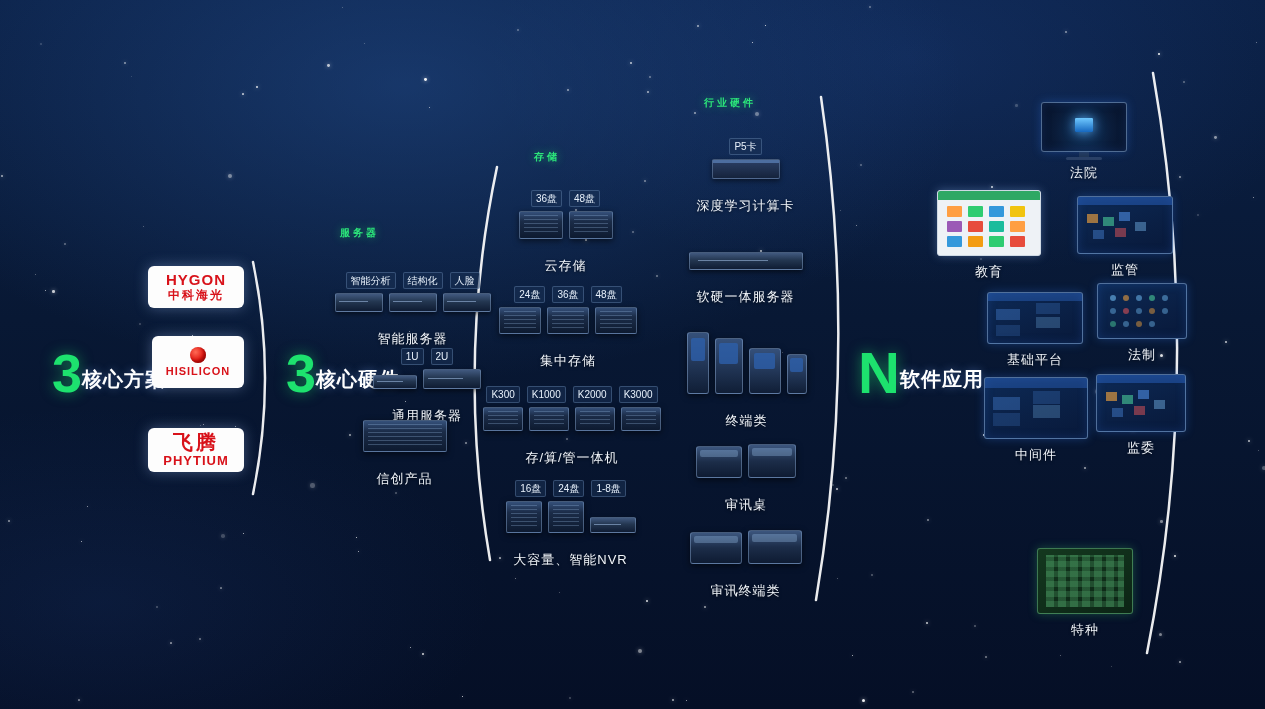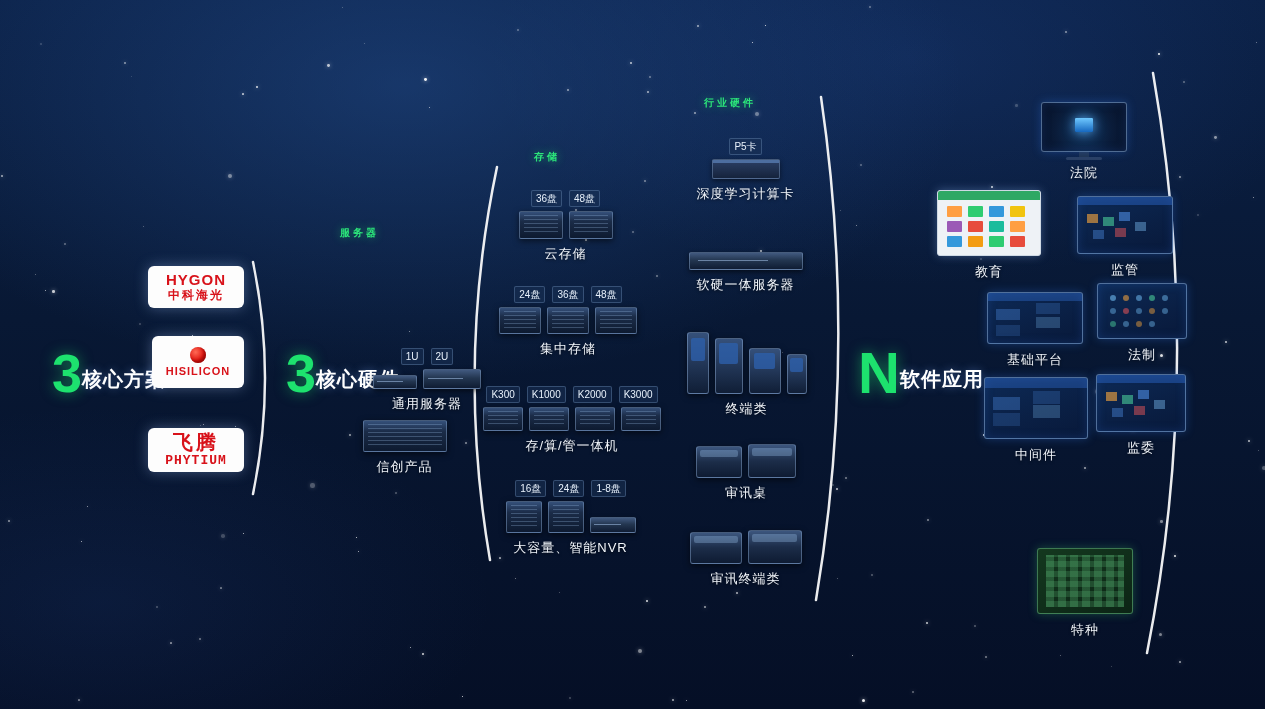--- a/index.html
+++ b/index.html
@@ -24,29 +24,29 @@
   .big-num{font-size:54px;font-weight:bold;color:var(--green);line-height:1;text-shadow:0 0 14px rgba(30,226,110,.5);}
   .big-num.n{font-size:58px;}
   .big-text{font-size:20px;font-weight:bold;color:#fff;letter-spacing:1px;margin-top:12px;text-shadow:0 0 8px rgba(120,170,255,.4);}
 
   .logo-card{position:absolute;z-index:2;background:#fdfdfd;border-radius:6px;display:flex;flex-direction:column;align-items:center;justify-content:center;box-shadow:0 0 14px rgba(170,200,255,.35);}
   .logo-line1{font-weight:bold;color:var(--red);line-height:1.1;letter-spacing:1px;}
   .logo-line2{font-weight:bold;color:var(--red);line-height:1.2;}
   .hygon-t{font-size:15px;}  .hygon-s{font-size:12px;letter-spacing:2px;}
   .hisi-mark{width:16px;height:16px;border-radius:50%;background:radial-gradient(circle at 35% 32%,#ff6a55 0%,#e01812 55%,#b00d10 100%);margin-bottom:2px;box-shadow:inset -2px -2px 3px rgba(120,0,0,.6);}
   .hisi-t{font-size:11px;letter-spacing:1px;}
-  .phy-t{font-size:20px;letter-spacing:3px;}  .phy-s{font-size:13px;letter-spacing:1px;font-family:Liberation Mono, monospace;}
+  .phy-t{font-size:20px;letter-spacing:3px;}  .phy-s{font-size:13px;letter-spacing:1px;}
 
   .grp-title{position:absolute;z-index:2;color:#2ce57a;font-size:10px;font-weight:bold;letter-spacing:3px;text-shadow:0 0 10px rgba(30,226,110,.45);}
 
   .hw-row{position:absolute;z-index:2;display:flex;flex-direction:column;align-items:center;justify-content:center;}
   .tags{display:flex;gap:7px;justify-content:center;margin-bottom:4px;}
   .tag{font-size:10px;color:#e8f1fb;background:rgba(25,50,85,.55);border:1px solid rgba(140,175,220,.3);border-radius:2px;padding:1px 4px;line-height:1.3;white-space:nowrap;}
   .devs{display:flex;align-items:flex-end;gap:6px;justify-content:center;}
-  .cap{color:#f2f6fb;font-size:13px;margin-top:6px;text-align:center;white-space:nowrap;letter-spacing:1px;text-shadow:0 1px 3px rgba(0,0,0,.6);}
+  .cap{color:#f2f6fb;font-size:13px;margin-top:18px;text-align:center;white-space:nowrap;letter-spacing:1px;text-shadow:0 1px 3px rgba(0,0,0,.6);}
 
   .dev{position:relative;flex:none;border-radius:2px;}
   .dev-server{background:linear-gradient(180deg,#41597f 0%,#233650 45%,#0f1c33 100%);border:1px solid rgba(125,155,195,.5);box-shadow:0 2px 5px rgba(0,0,0,.55);}
   .dev-server::after{content:"";position:absolute;left:8%;right:30%;top:42%;height:1px;background:rgba(165,195,235,.55);}
   .dev-storage{background:linear-gradient(180deg,#35507a 0%,#1b2c48 35%,#0d1a30 100%);border:1px solid rgba(125,155,195,.5);box-shadow:0 2px 6px rgba(0,0,0,.55);}
   .dev-storage::after{content:"";position:absolute;inset:3px 4px;background:repeating-linear-gradient(180deg,rgba(150,185,225,.3) 0 1px,transparent 1px 4px);}
   .dev-card{background:linear-gradient(180deg,#2c4066 0%,#15233c 100%);border:1px solid rgba(125,155,195,.45);box-shadow:0 2px 5px rgba(0,0,0,.5);}
   .dev-card::before{content:"";position:absolute;left:0;right:0;top:0;height:3px;background:#4d6ea0;}
   .dev-kiosk{border-radius:3px;background:linear-gradient(180deg,#35507a,#101e36);border:1px solid rgba(135,165,205,.5);box-shadow:0 2px 6px rgba(0,0,0,.55);}
   .dev-kiosk::after{content:"";position:absolute;left:15%;right:15%;top:8%;height:38%;background:rgba(45,95,170,.8);border-radius:2px;}
@@ -229,20 +229,33 @@
     <div class="logo-line2 phy-s">PHYTIUM</div>
   </div>
 
   <div class="big-label" style="left:286px;top:346px;">
     <span class="big-num">3</span>
     <span class="big-text">核心硬件</span>
   </div>
 
   <div class="grp-title" style="left:340px;top:226px;">服务器</div>
 
+  <div class="hw-row" style="left:330px;top:272px;width:165px;">
+    <div class="tags">
+      <span class="tag">智能分析</span>
+      <span class="tag">结构化</span>
+      <span class="tag">人脸</span>
+    </div>
+    <div class="devs">
+      <div class="dev dev-server" style="width:46px;height:17px;"></div>
+      <div class="dev dev-server" style="width:46px;height:17px;"></div>
+      <div class="dev dev-server" style="width:46px;height:17px;"></div>
+    </div>
+    <div class="cap">智能服务器</div>
+  </div>
 
   <div class="hw-row" style="left:362px;top:348px;width:130px;">
     <div class="tags">
       <span class="tag">1U</span>
       <span class="tag">2U</span>
     </div>
     <div class="devs">
       <div class="dev dev-server" style="width:42px;height:12px;"></div>
       <div class="dev dev-server" style="width:56px;height:18px;"></div>
     </div>

